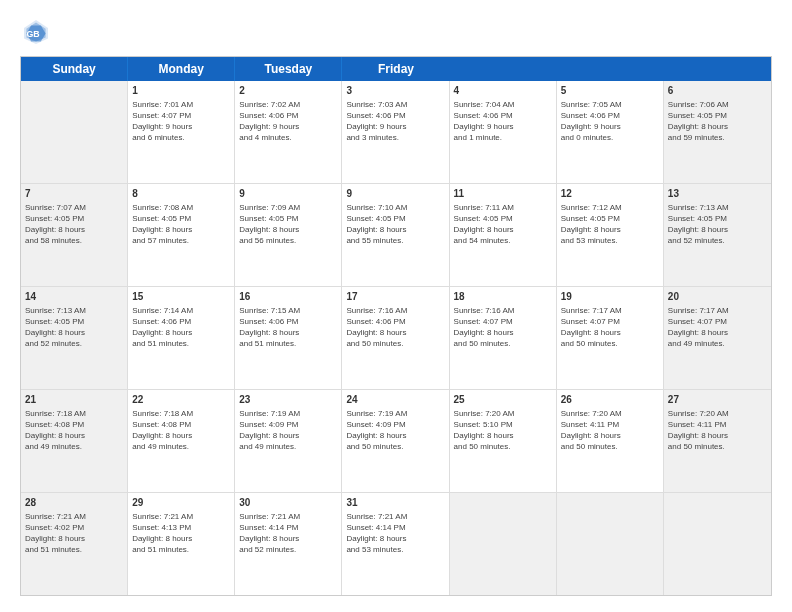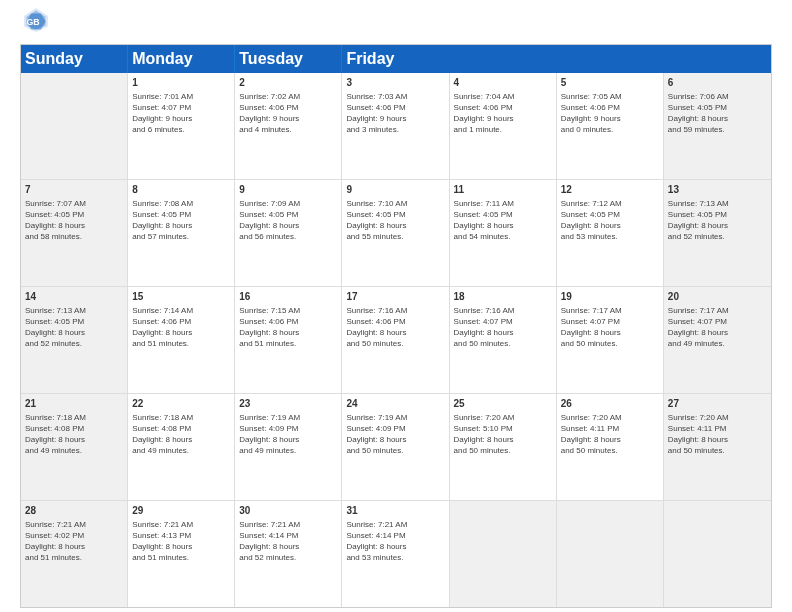--- a/index.html
+++ b/index.html
@@ -6,21 +6,21 @@
     body {
       font-family: Arial, sans-serif;
       background: #fff;
       width: 792px;
       height: 612px;
       overflow: hidden;
     }
     .page {
       width: 792px;
       height: 612px;
-      padding: 4px 20px;
+      padding: 16px 20px;
       display: flex;
       flex-direction: column;
     }
     .header {
       display: flex;
       justify-content: space-between;
       align-items: flex-start;
       margin-bottom: 8px;
     }
     .logo {
@@ -57,23 +57,24 @@
       flex-direction: column;
       border: 1px solid #ccc;
     }
     .cal-header {
       display: grid;
       grid-template-columns: repeat(7, 1fr);
       background: #1565c0;
     }
     .cal-header-cell {
       color: #fff;
-      font-size: 16px;
+      font-size: 12px;
       font-weight: bold;
       padding: 5px 4px;
+      text-align: center;
       border-right: 1px solid #1976d2;
     }
     .cal-header-cell:last-child { border-right: none; }
     .cal-body {
       flex: 1;
       display: flex;
       flex-direction: column;
     }
     .cal-row {
       display: grid;

